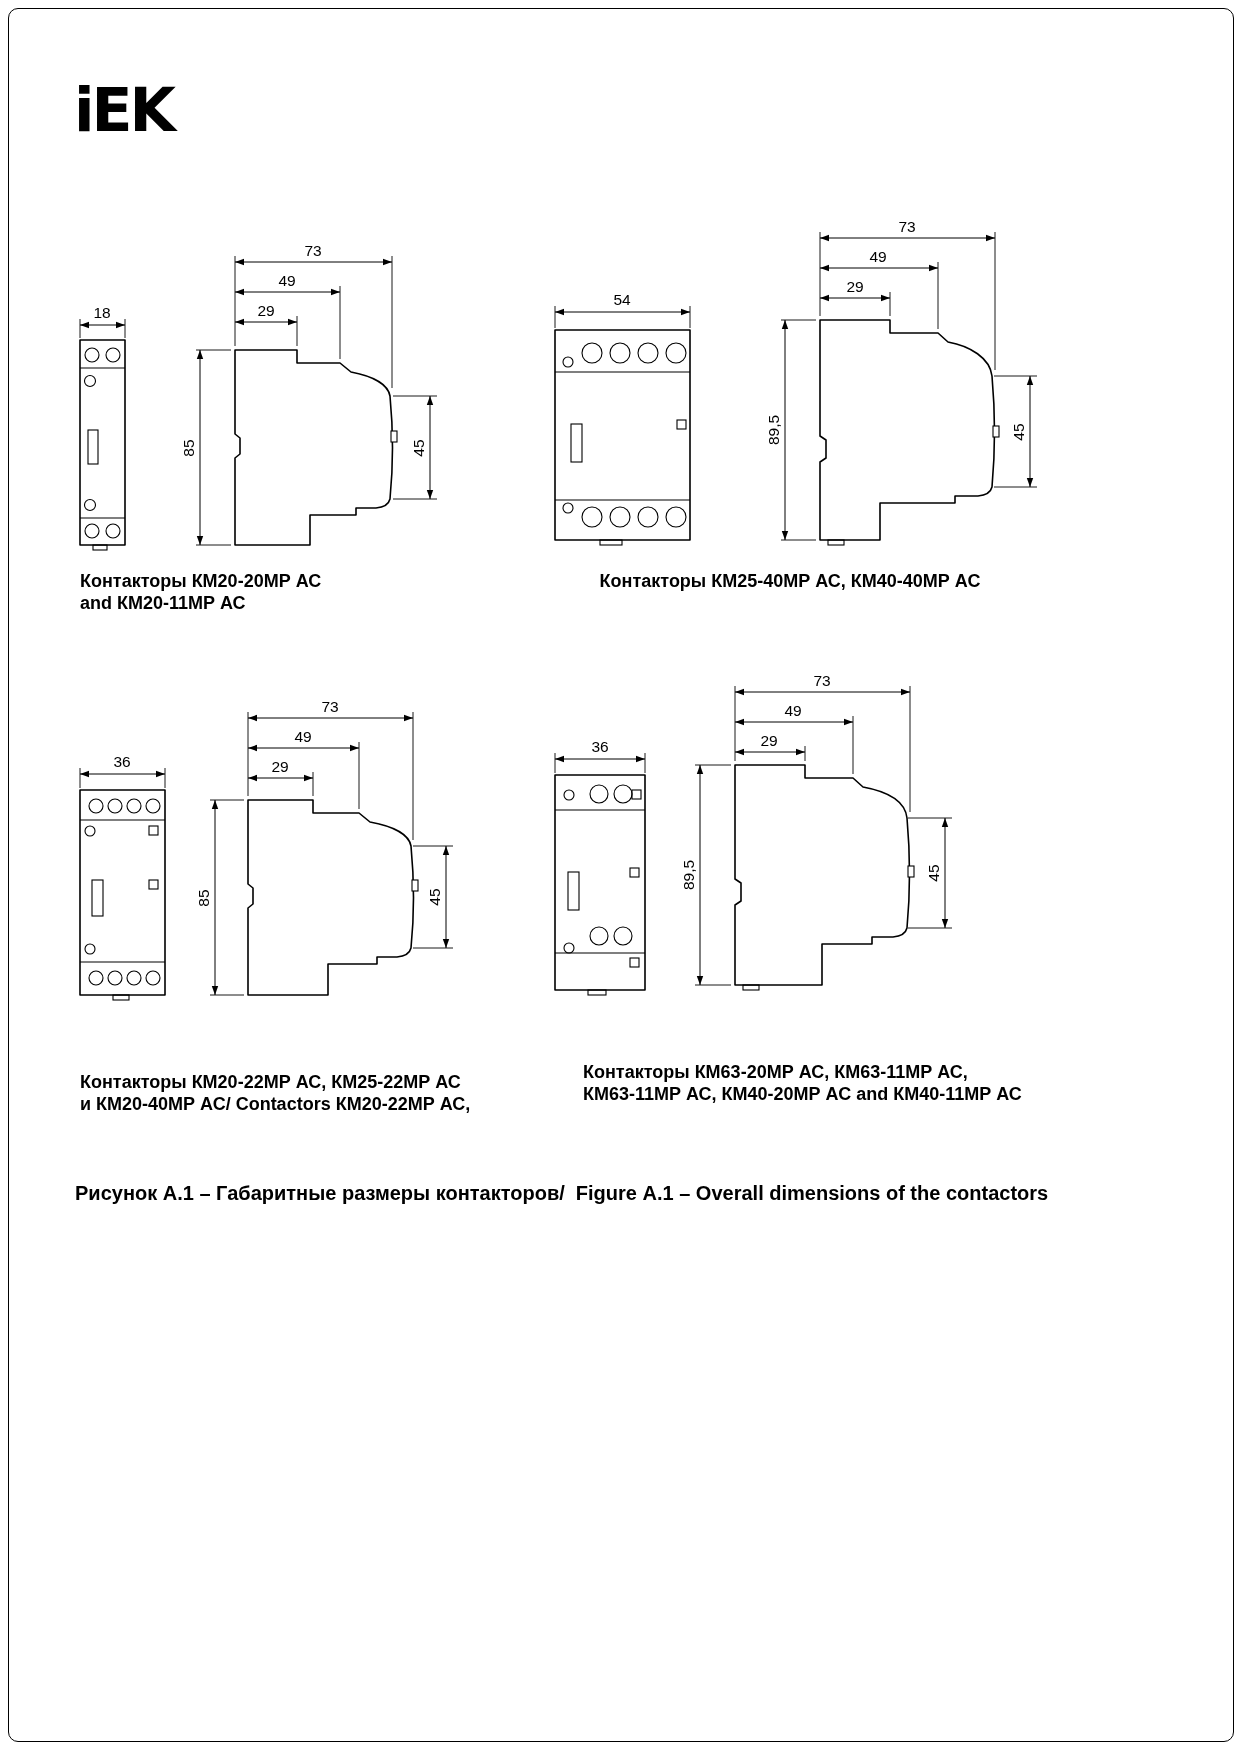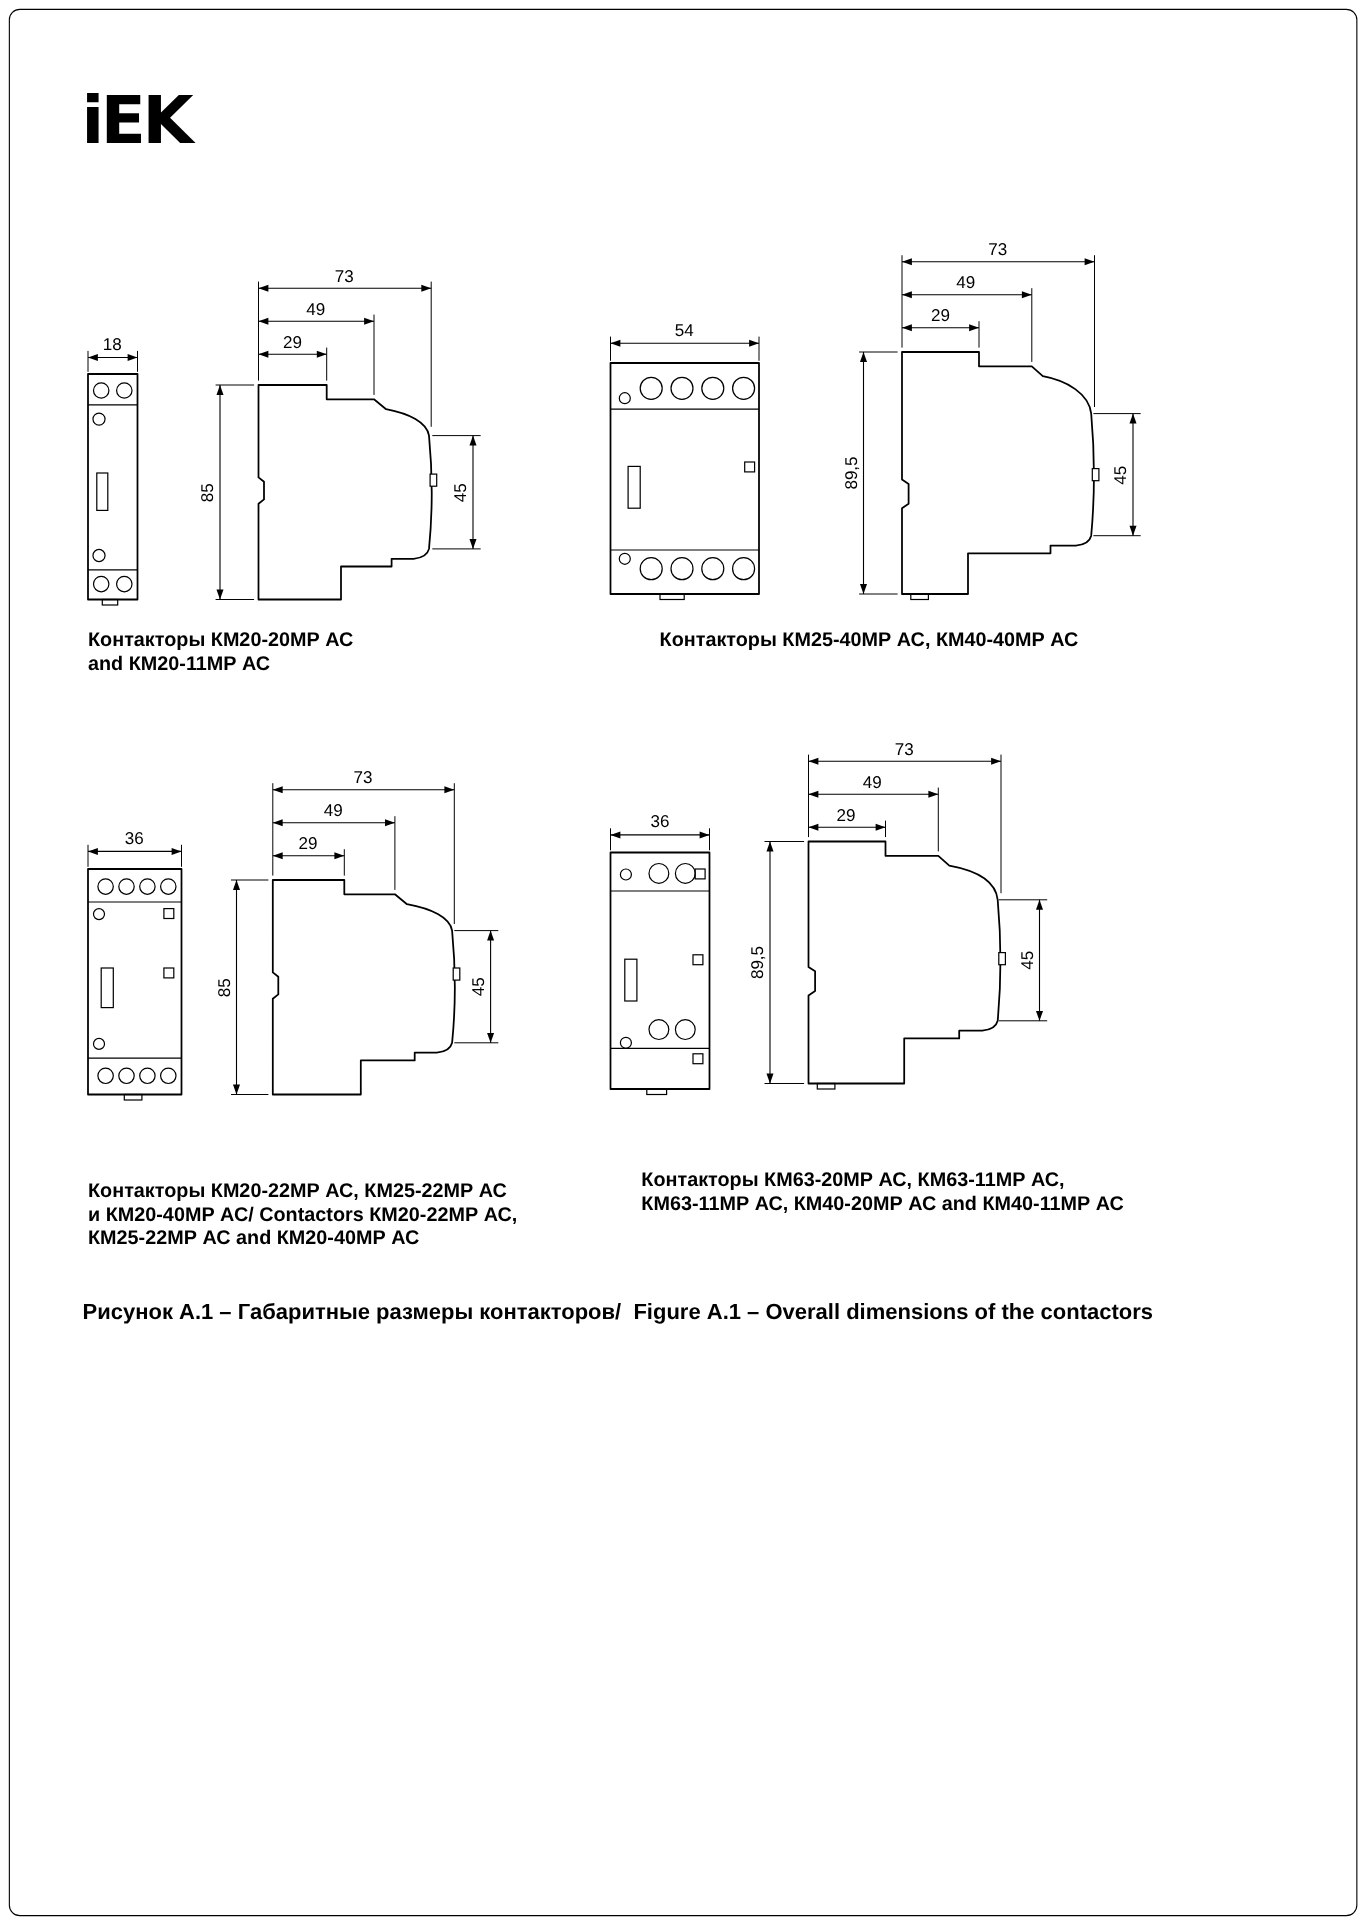--- a/index.html
+++ b/index.html
@@ -259,21 +259,20 @@
   <div>and КМ20-11МР АС</div>
 </div>
 
 <div class="cap" style="left:555px;top:571px;text-align:center;">
   <div>Контакторы КМ25-40МР АС, КМ40-40МР АС</div>
 </div>
 
 <div class="cap" style="left:80px;top:1072px;">
   <div>Контакторы КМ20-22МР АС, КМ25-22МР АС</div>
   <div>и КМ20-40МР АС/ Contactors КМ20-22МР АС,</div>
-  <div>КМ25-22МР АС and КМ20-40МР АС</div>
 </div>
 
 <div class="cap" style="left:583px;top:1018px;margin-top:44px;">
   <div>Контакторы КМ63-20МР АС, КМ63-11МР АС,</div>
   <div>КМ63-11МР АС, КМ40-20МР АС and КМ40-11МР АС</div>
 </div>
 
 <div class="figcap">Рисунок А.1 – Габаритные размеры контакторов/  Figure А.1 – Overall dimensions of the contactors</div>
 
 </body></html>

